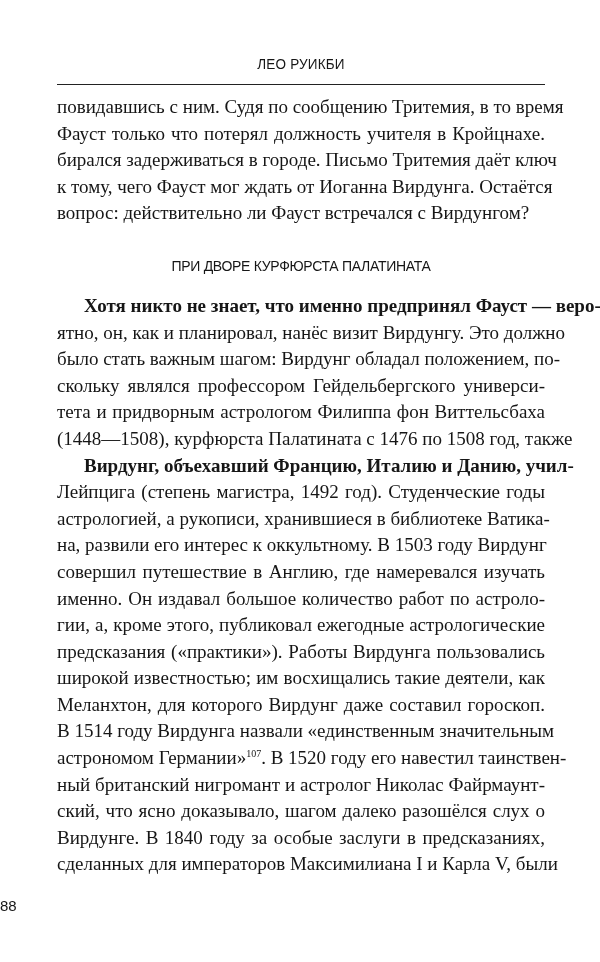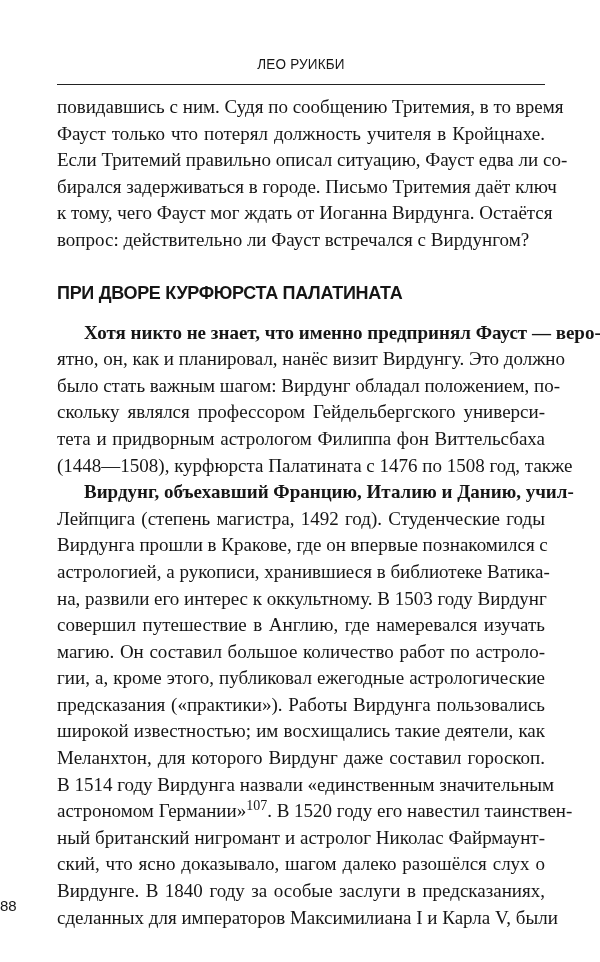--- a/index.html
+++ b/index.html
@@ -12,65 +12,63 @@
   }
   .rule { position: absolute; top: 84px; left: 0; width: 488px; height: 0; border-top: 1.3px solid #222; }
   .body-text {
     position: absolute; top: 94px; left: 0; width: 488px;
     font-family: "Liberation Serif", serif; font-size: 19px; line-height: 26.6px;
   }
   .line { display: block; white-space: nowrap; text-align-last: justify; text-align: justify; height: 26.6px; overflow: visible; }
   .line.last { text-align-last: left; }
   .line.indent { padding-left: 27px; font-weight: bold; }
   .heading {
-    font-family: "Liberation Sans", sans-serif; font-weight: bold; font-size: 18px;
-    text-align: left; letter-spacing: -0.3px; margin: 26px 0 14px 0; height: 26px; line-height: 26px;
+    font-family: "Liberation Sans", sans-serif; font-weight: normal; font-size: 14px;
+    text-align: center; letter-spacing: -0.3px; margin: 26px 0 14px 0; height: 26px; line-height: 26px;
   }
-  sup { font-size: 14px; vertical-align: 7px; line-height: 0; }
+  sup { font-size: 10px; vertical-align: 7px; line-height: 0; }
   .page-number {
     position: absolute; top: 897px; left: 0; width: 600px; 
     font-family: "Liberation Sans", sans-serif; font-size: 15px;
   }
 </style>
 </head>
 <body>
 
 <div class="page">
   <div class="running-head">ЛЕО РУИКБИ</div>
   <div class="rule"></div>
 
   <div class="body-text">
     <div>
       <span class="line">повидавшись с ним. Судя по сообщению Тритемия, в то время</span>
       <span class="line">Фауст только что потерял должность учителя в Кройцнахе.</span>
-      <span class="line">Если Тритемий правильно описал ситуацию, Фауст едва ли со-</span>
       <span class="line">бирался задерживаться в городе. Письмо Тритемия даёт ключ</span>
       <span class="line">к тому, чего Фауст мог ждать от Иоганна Вирдунга. Остаётся</span>
       <span class="line last">вопрос: действительно ли Фауст встречался с Вирдунгом?</span>
     </div>
 
     <div class="heading">ПРИ ДВОРЕ КУРФЮРСТА ПАЛАТИНАТА</div>
 
     <div>
       <span class="line indent">Хотя никто не знает, что именно предпринял Фауст — веро-</span>
       <span class="line">ятно, он, как и планировал, нанёс визит Вирдунгу. Это должно</span>
       <span class="line">было стать важным шагом: Вирдунг обладал положением, по-</span>
       <span class="line">скольку являлся профессором Гейдельбергского универси-</span>
       <span class="line">тета и придворным астрологом Филиппа фон Виттельсбаха</span>
       <span class="line">(1448—1508), курфюрста Палатината с 1476 по 1508 год, также</span>
     </div>
 
     <div>
       <span class="line indent">Вирдунг, объехавший Францию, Италию и Данию, учил-</span>
       <span class="line">Лейпцига (степень магистра, 1492 год). Студенческие годы</span>
-      <span class="line">Вирдунга прошли в Кракове, где он впервые познакомился с</span>
       <span class="line">астрологией, а рукописи, хранившиеся в библиотеке Ватика-</span>
       <span class="line">на, развили его интерес к оккультному. В 1503 году Вирдунг</span>
       <span class="line">совершил путешествие в Англию, где намеревался изучать</span>
-      <span class="line">магию. Он составил большое количество работ по астроло-</span>
+      <span class="line">именно. Он издавал большое количество работ по астроло-</span>
       <span class="line">гии, а, кроме этого, публиковал ежегодные астрологические</span>
       <span class="line">предсказания («практики»). Работы Вирдунга пользовались</span>
       <span class="line">широкой известностью; им восхищались такие деятели, как</span>
       <span class="line">Меланхтон, для которого Вирдунг даже составил гороскоп.</span>
       <span class="line">В 1514 году Вирдунга назвали «единственным значительным</span>
       <span class="line"><span>астрономом Германии»</span><sup>107</sup><span>. В 1520 году его навестил таинствен-</span></span>
       <span class="line">ный британский нигромант и астролог Николас Файрмаунт-</span>
       <span class="line">ский, что ясно доказывало, шагом далеко разошёлся слух о</span>
       <span class="line">Вирдунге. В 1840 году за особые заслуги в предсказаниях,</span>
       <span class="line">сделанных для императоров Максимилиана I и Карла V, были</span>

